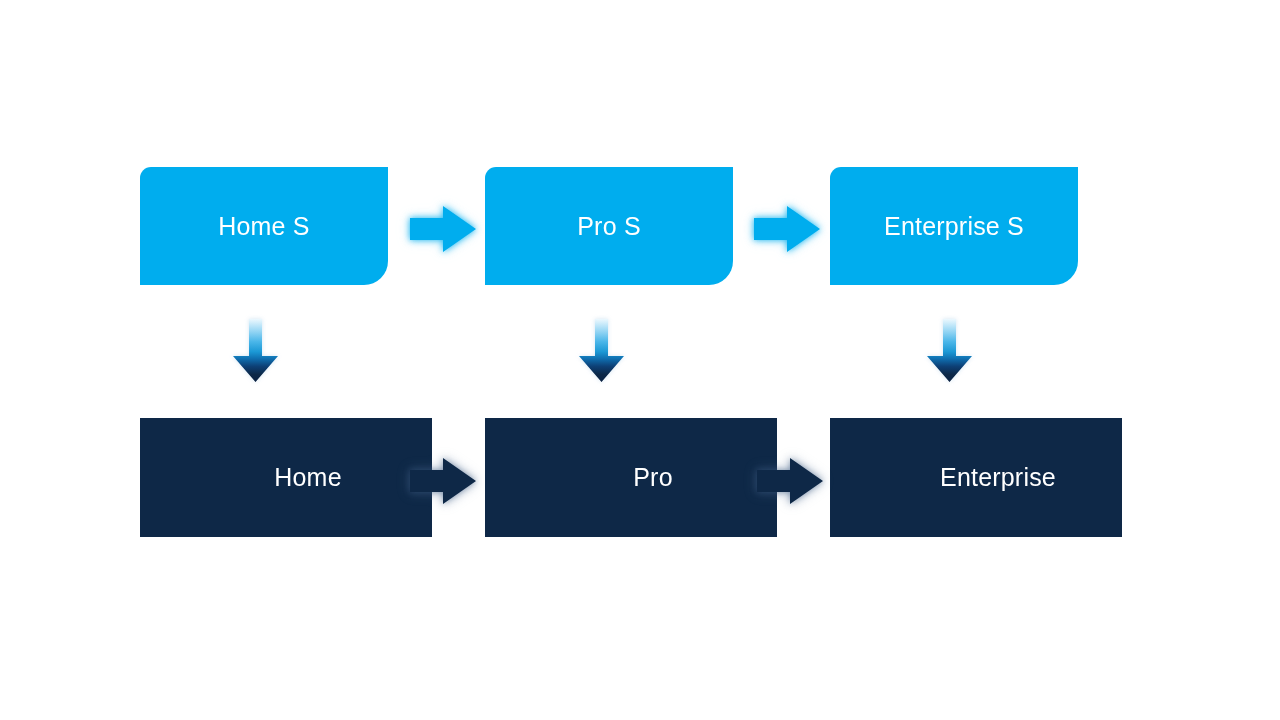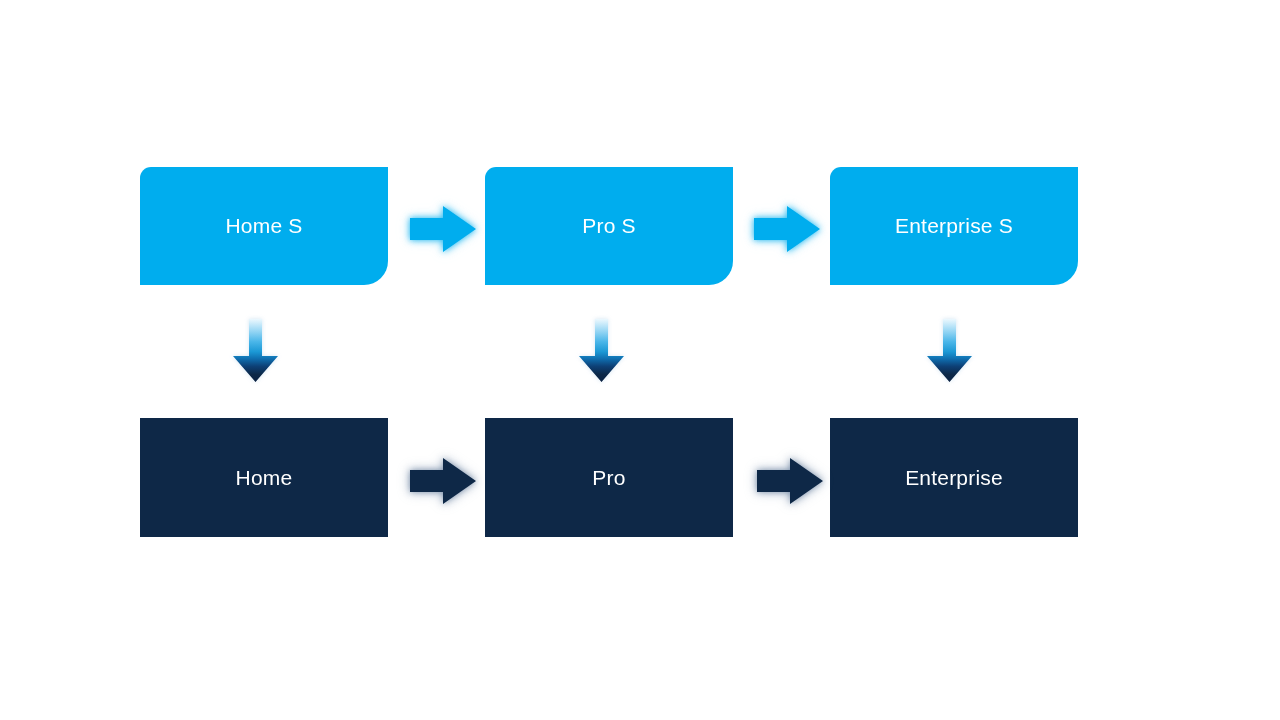--- a/index.html
+++ b/index.html
@@ -15,34 +15,35 @@
     overflow: hidden;
     font-family: "Liberation Sans", sans-serif;
   }
   .flow-box {
     position: absolute;
     width: 248px;
     display: flex;
     align-items: center;
     justify-content: center;
     color: #ffffff;
-    font-size: 21px;
+    font-size: 25px;
     letter-spacing: 0.2px;
   }
   .box-top {
     top: 167px;
     height: 118px;
     background: #00ADEE;
     border-radius: 11px 0 24px 0;
   }
   .box-bottom {
     top: 418px;
     height: 119px;
     background: #0E2847;
     border-radius: 0;
+    padding-left: 44px;
   }
   .col-1 { left: 140px; }
   .col-2 { left: 485px; }
   .col-3 { left: 830px; }
 
   
   .rarrow-wrap {
     position: absolute;
     width: 66px;
     height: 46px;

